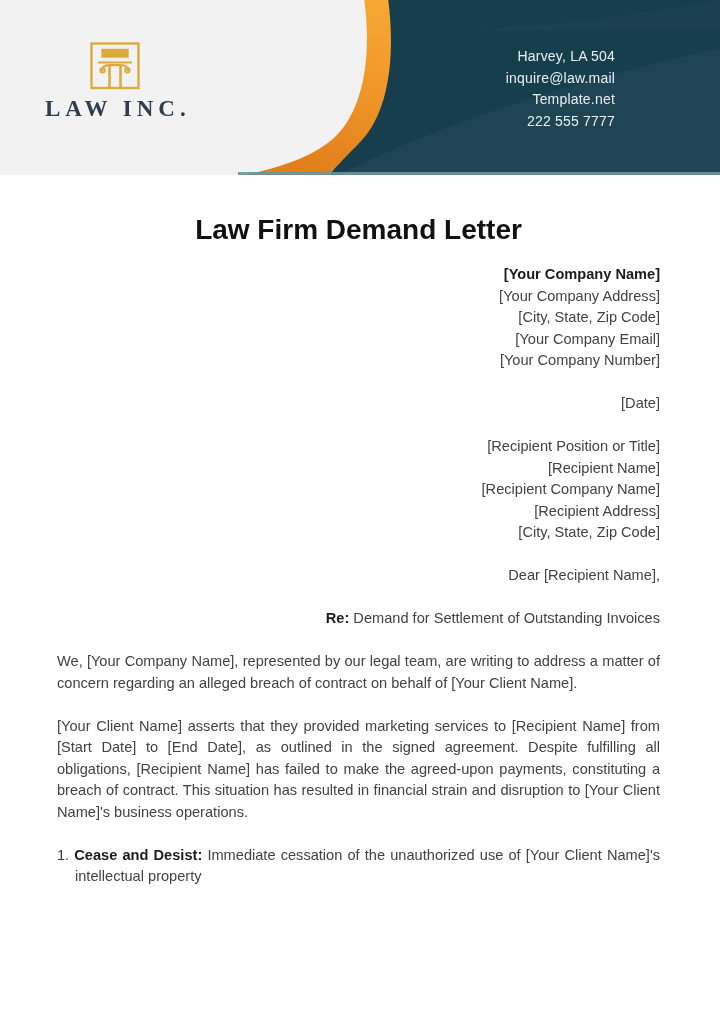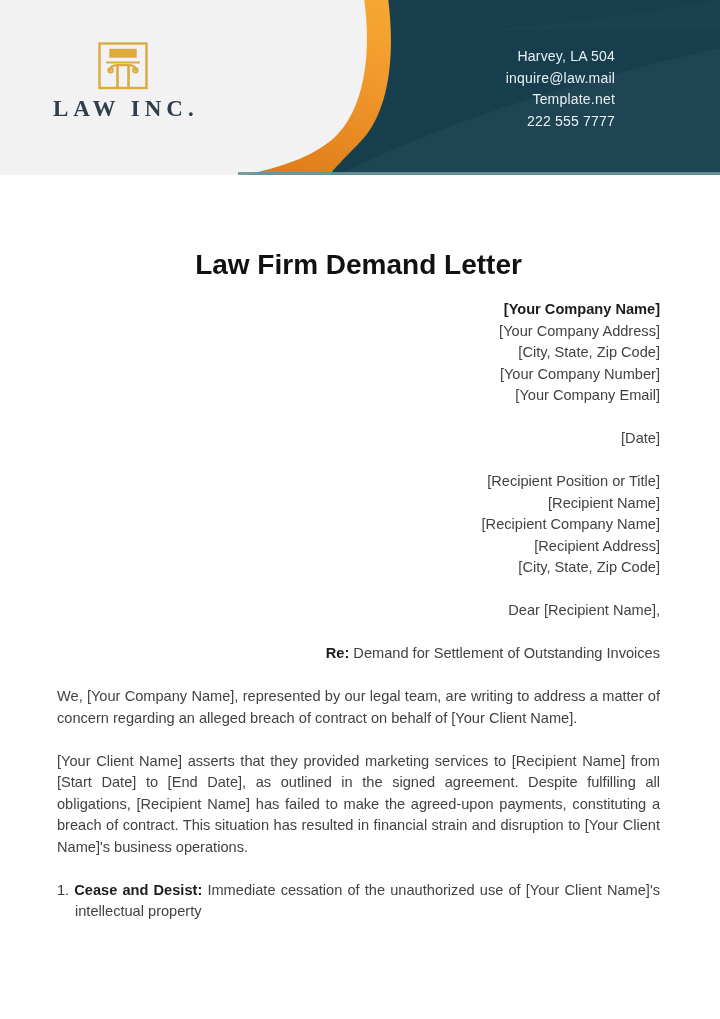--- a/index.html
+++ b/index.html
@@ -15,21 +15,21 @@
 
   
   .header {
     position:relative;
     width:720px; height:175px;
     background:#f2f2f3;
   }
   .header-art { position:absolute; inset:0; display:block; }
 
   .logo {
-    position:absolute; left:53px; top:42px; width:140px;
+    position:absolute; left:45px; top:42px; width:140px;
     text-align:center;
   }
   .logo-icon { display:block; margin:0 auto 6px auto; }
   .logo-name {
     font-family:"Liberation Serif", serif;
     font-size:23px; font-weight:600;
     letter-spacing:5px;
     color:#2f3d4c;
     white-space:nowrap;
   }
@@ -43,21 +43,21 @@
   }
 
   
   .letter {
     padding:0 60px 0 57px;
     font-size:14.6px;
     line-height:21.5px;
     color:#424242;
   }
   .letter-title {
-    margin-top:72px; margin-bottom:16px;
+    margin-top:37px; margin-bottom:16px;
     line-height:36px;
     text-align:center;
     font-size:28px; font-weight:700;
     color:#111111;
   }
   .block { margin-bottom:21.5px;text-align:right; }
   .strong { font-weight:700; color:#1c1c1c; }
   .para { margin-bottom:21.5px; text-align:justify; }
   .demand-item {
     padding-left:18px; text-indent:-18px;
@@ -116,22 +116,22 @@
   </div>
 
   <div class="letter">
 
     <h1 class="letter-title">Law Firm Demand Letter</h1>
 
     <div class="block">
       <div class="strong">[Your Company Name]</div>
       <div>[Your Company Address]</div>
       <div>[City, State, Zip Code]</div>
+      <div>[Your Company Email]</div>
       <div>[Your Company Number]</div>
-      <div>[Your Company Email]</div>
     </div>
 
     <div class="block">[Date]</div>
 
     <div class="block">
       <div>[Recipient Position or Title]</div>
       <div>[Recipient Name]</div>
       <div>[Recipient Company Name]</div>
       <div>[Recipient Address]</div>
       <div>[City, State, Zip Code]</div>

